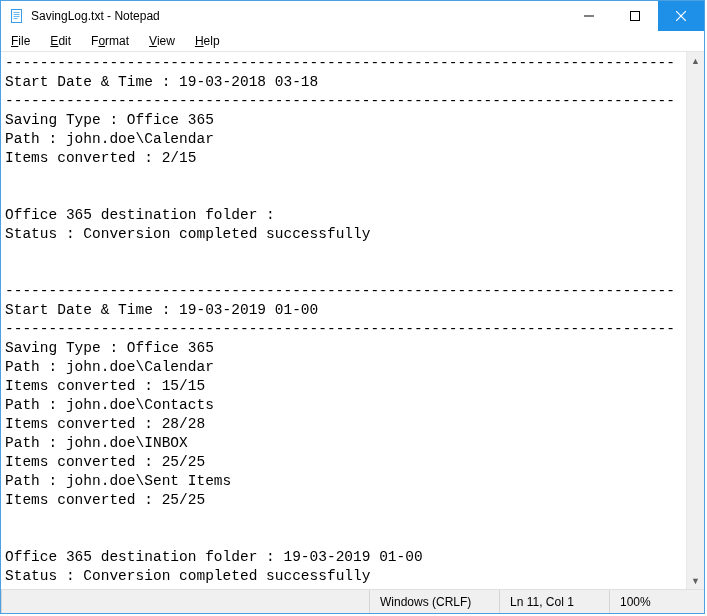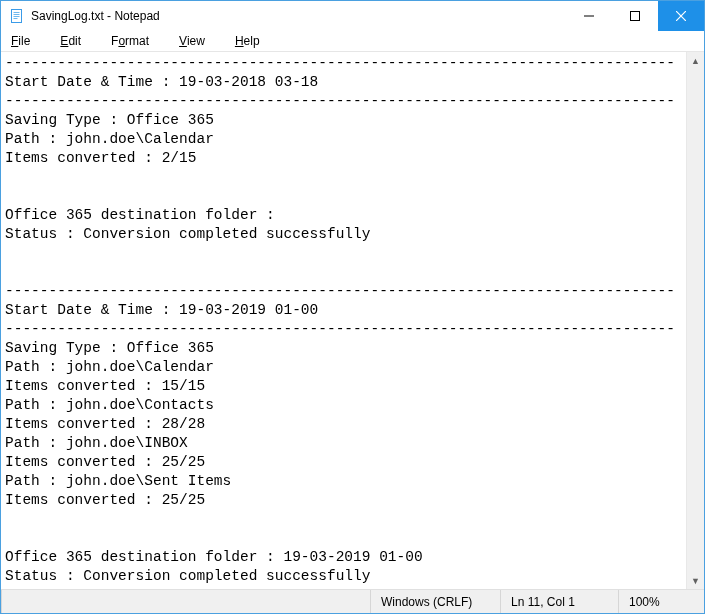--- a/index.html
+++ b/index.html
@@ -59,21 +59,21 @@
     background: #1e90e8;
     color: #fff;
   }
   .menubar {
     height: 20px;
     padding: 0 4px;
     display: flex;
     align-items: center;
     font-size: 12px;
     border-bottom: 1px solid #e6e6e6;
-    gap: 18px;
+    gap: 8px;
   }
   .menuitem {
     padding: 1px 6px;
   }
   .menuitem .ul {
     text-decoration: underline;
   }
   .content-wrap {
     flex: 1 1 auto;
     display: flex;
@@ -122,21 +122,21 @@
     height: 100%;
     display: flex;
     align-items: center;
     box-sizing: border-box;
   }
   .status-main {
     flex: 1 1 auto;
   }
   .status-enc { width: 130px; }
   .status-pos { width: 110px; }
-  .status-zoom { width: 86px; margin-left: 8px; }
+  .status-zoom { width: 95px; }
 </style>
 </head>
 <body>
 
 <div class="window">
 
   <div class="titlebar">
     <span class="icon">
       <svg width="16" height="16" viewBox="0 0 16 16">
         <rect x="2.5" y="1.5" width="10" height="13" fill="#fff" stroke="#3a9be8" stroke-width="1"></rect>

